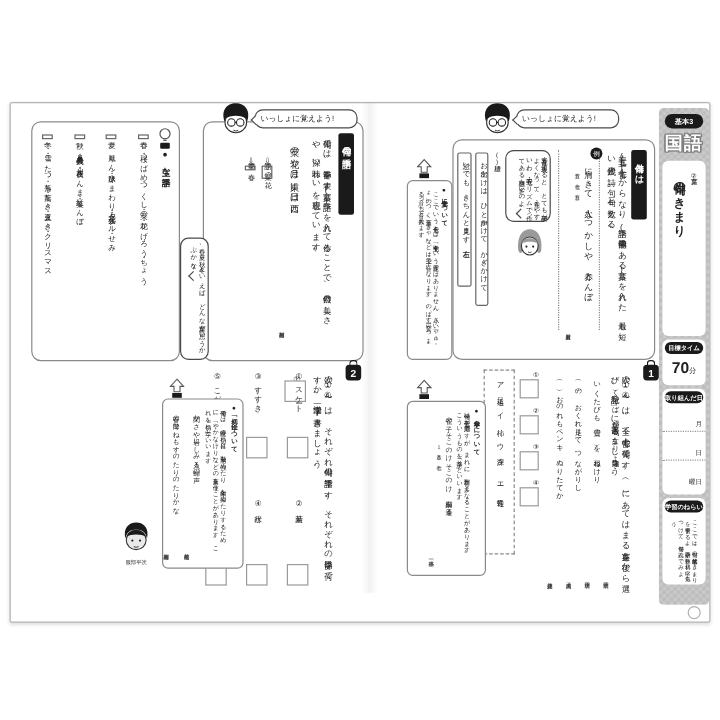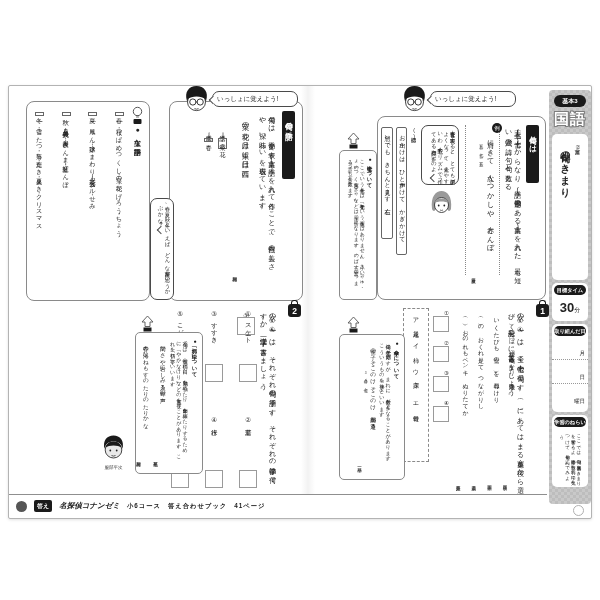--- a/index.html
+++ b/index.html
@@ -304,42 +304,34 @@
     <div class="pill" style="margin:5px 5px 0;font-size:6px;border-radius:7px;">基本3</div>
     <div class="subject" style="margin-top:3px;">国語</div>
     <div class="sb-box" style="height:146px;margin-top:5px;">
       <div style="display:flex;flex-direction:row-reverse;justify-content:center;gap:2px;padding-top:10px;">
         <span class="v" style="font-size:5.5px;letter-spacing:0;">言葉②</span>
         <span class="v" style="font-size:10px;font-weight:bold;">俳句のきまり</span>
       </div>
     </div>
     <div class="sb-box" style="height:38px;">
       <div class="pill" style="margin:2px 2px 0;">目標タイム</div>
-      <div style="text-align:center;margin-top:3px;"><span style="font-size:13px;font-weight:bold;">30</span><span style="font-size:6px;">分</span></div>
+      <div style="text-align:center;margin-top:3px;"><span style="font-size:13px;font-weight:bold;">70</span><span style="font-size:6px;">分</span></div>
     </div>
     <div class="sb-box" style="height:88px;">
       <div class="pill" style="margin:2px 2px 0;">取り組んだ日</div>
       <div style="height:23px;border-bottom:1px dotted #999;position:relative;">
           <span style="position:absolute;right:3px;bottom:2px;font-size:5.5px;">月</span>
         </div>
       <div style="height:23px;border-bottom:1px dotted #999;position:relative;">
           <span style="position:absolute;right:3px;bottom:2px;font-size:5.5px;">日</span>
         </div>
       <div style="height:23px;position:relative;">
           <span style="position:absolute;right:3px;bottom:2px;font-size:5.5px;">曜日</span>
         </div>
     </div>
     <div class="sb-box" style="height:72px;">
       <div class="pill" style="margin:2px 2px 0;">学習のねらい</div>
       <div class="v" style="font-size:4.6px;height:52px;margin:4px auto 0;letter-spacing:0;line-height:1.25;">ここでは、俳句の基本的なきまりを学習するよ。季語や音数、切れ字に気をつけて、俳句を読んでみよう。</div>
     </div>
   </div>
   <span class="ring abs" style="left:564px;top:419px;width:9px;height:9px;"></span>
 
-  <div class="footer">
-    <span style="width:11px;height:11px;border-radius:50%;background:#555;display:inline-block;"></span>
-    <span style="background:#1a1a1a;color:#fff;border-radius:2px;font-size:6px;font-weight:bold;padding:1.5px 3px;">答え</span>
-    <span style="font-size:7.5px;font-weight:bold;font-style:italic;letter-spacing:0;">名探偵コナンゼミ</span>
-    <span style="font-size:6.3px;font-weight:bold;letter-spacing:1px;">小6コース</span>
-    <span style="font-size:6.3px;font-weight:bold;letter-spacing:1px;">答え合わせブック</span>
-    <span style="font-size:6.3px;font-weight:bold;letter-spacing:1px;">41ページ</span>
-  </div>
 </div>
 
 </body></html>

